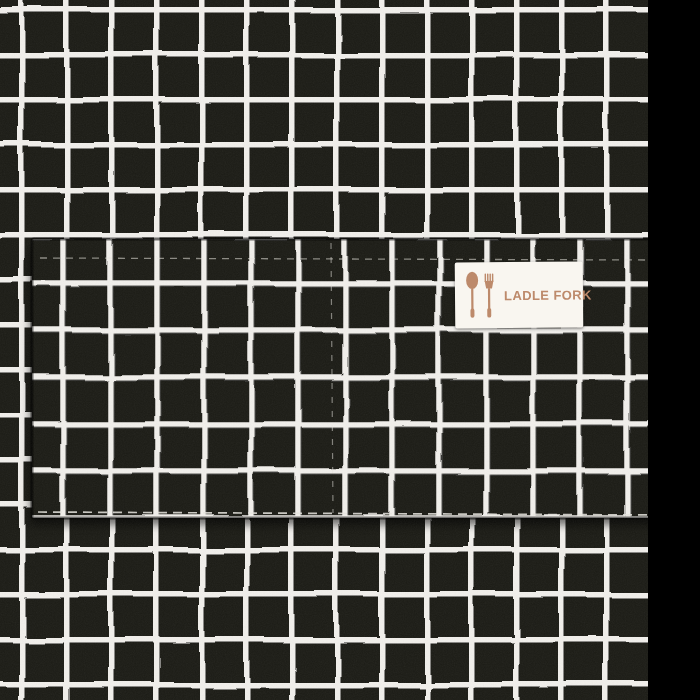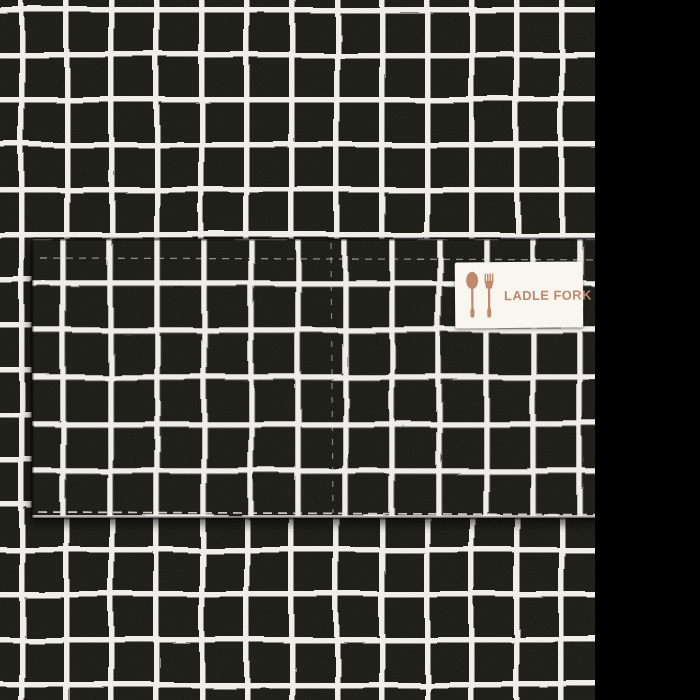--- a/index.html
+++ b/index.html
@@ -2,21 +2,21 @@
 <html style="--fabric-black: #1b1a18; --grid-white: #f1efeb; --label-bg: #f9f6f0; --label-accent: #bd8a6b; --stitch-white: #e8e5df;"><head>
 <meta charset="utf-8">
 <style>
   html, body {
     margin: 0; padding: 0;
     background: #000;
     font-family: "Liberation Sans", sans-serif;
   }
   .stage {
     position: relative;
-    width: 595px; height: 700px;
+    width: 648px; height: 700px;
     overflow: hidden;
     background: var(--fabric-black, #1b1a18);
   }
   .stage svg.fabric { position: absolute; left: 0; top: 0; display: block; }
 
   
   .p-fabric { fill: var(--fabric-black, #1b1a18); }
   .p-line   { fill: var(--grid-white, #f1efeb); }
   .base     { fill: var(--fabric-black, #1b1a18); }
 

